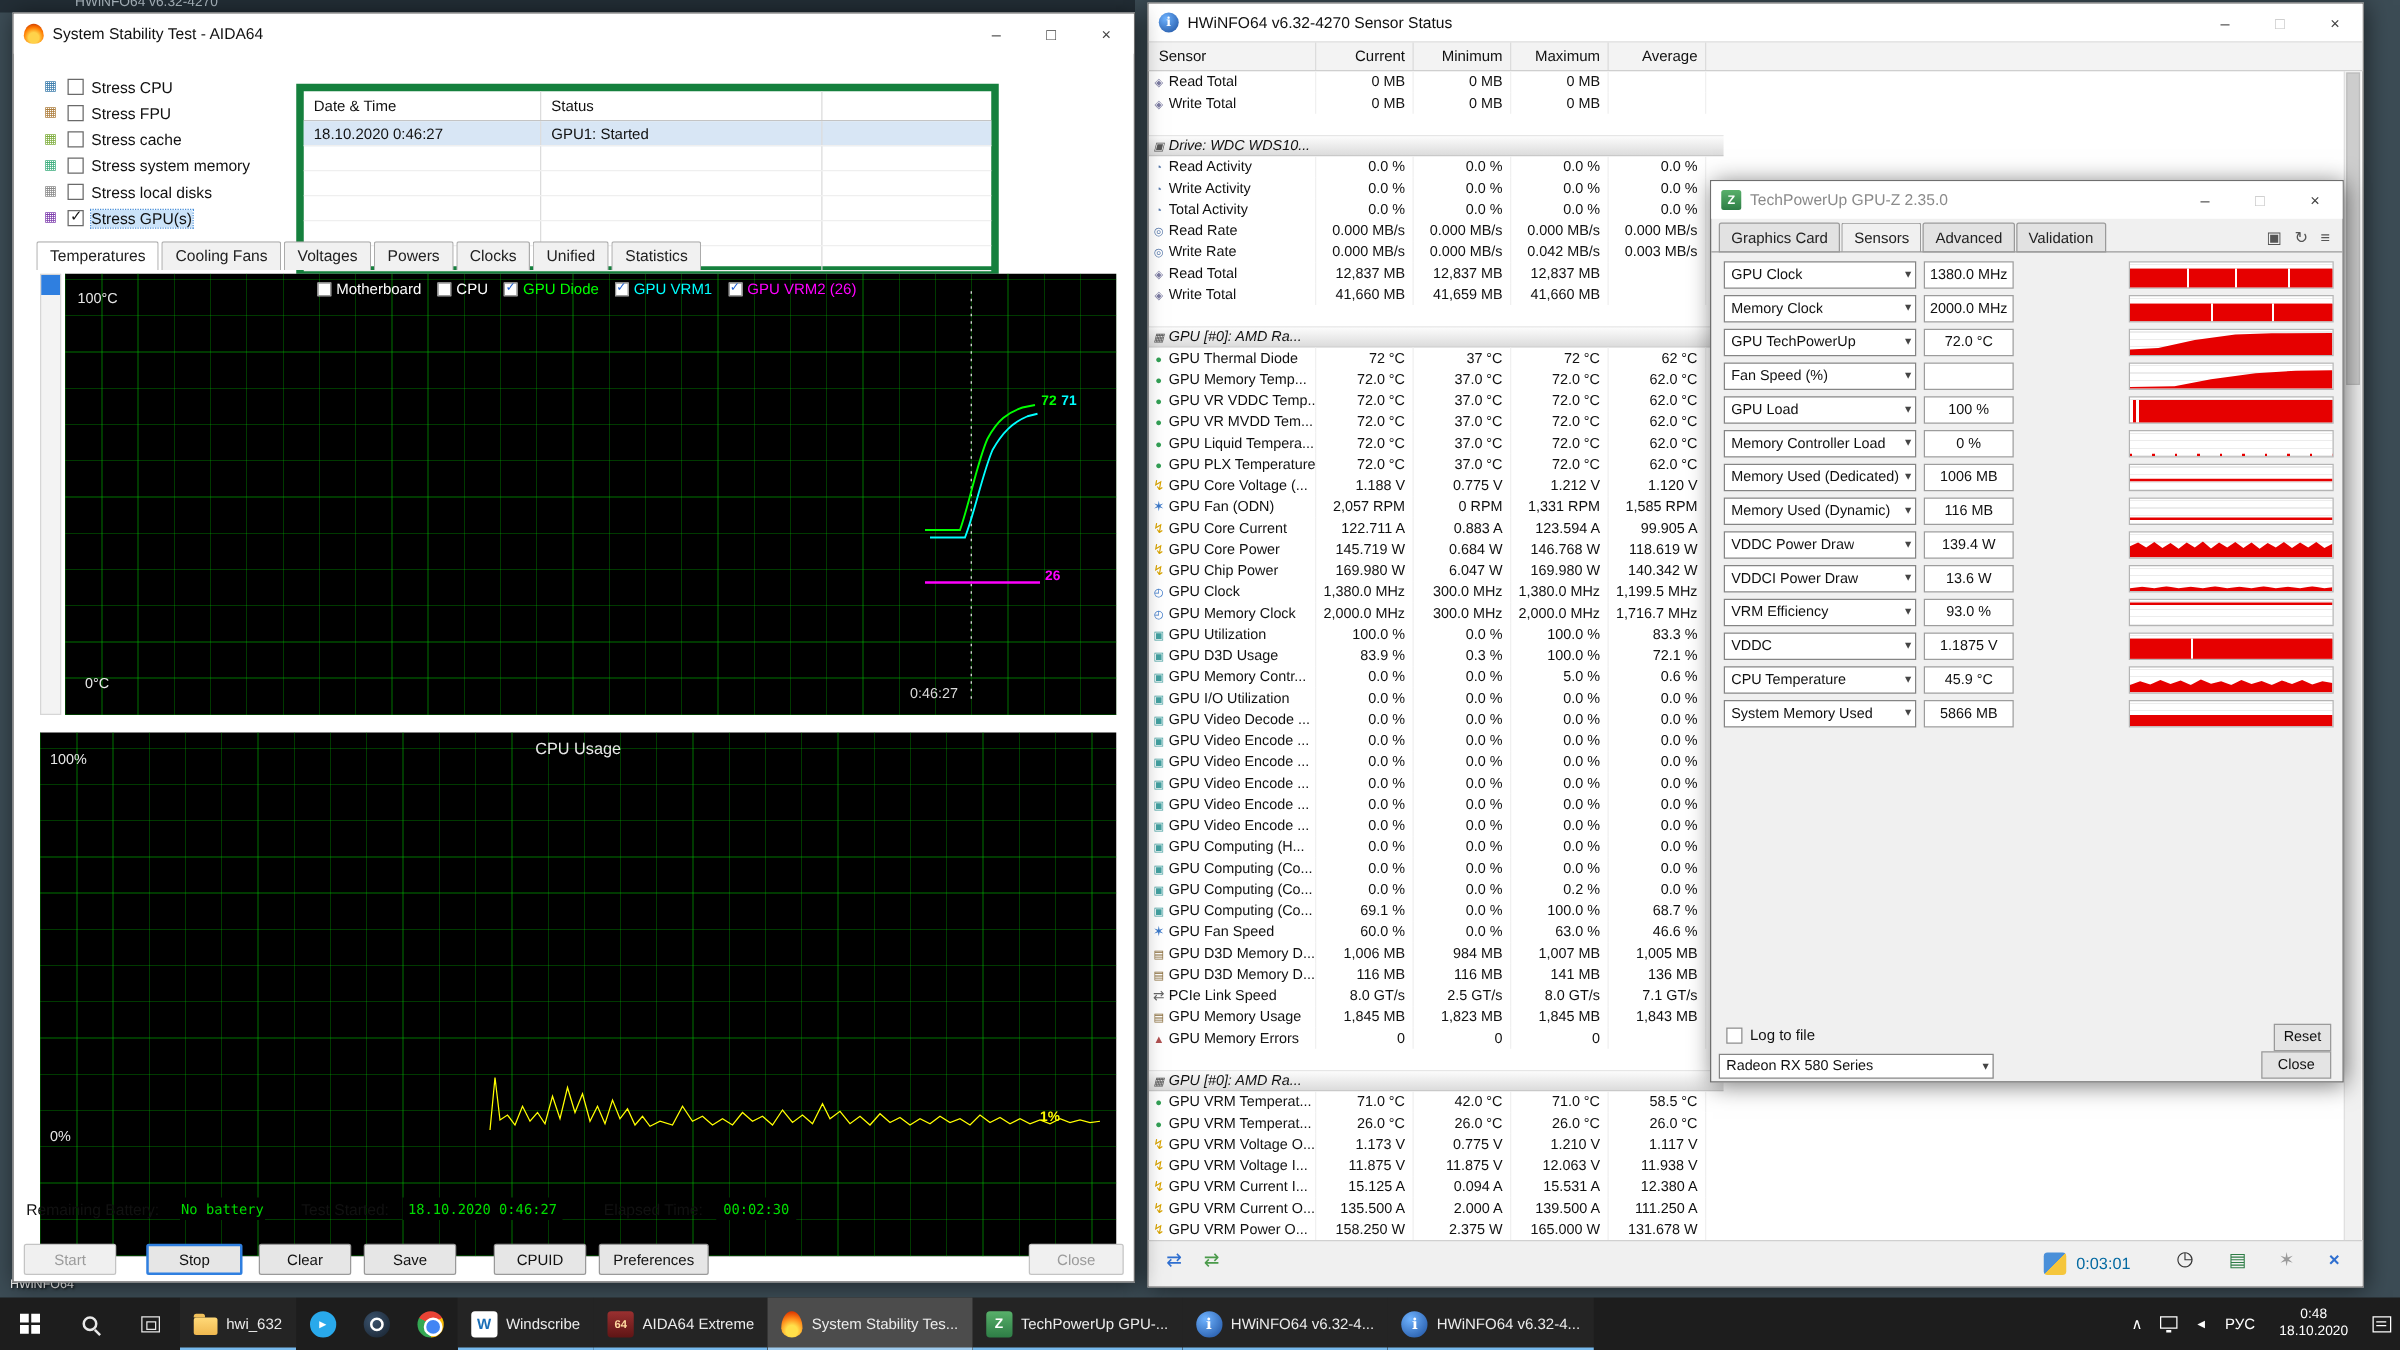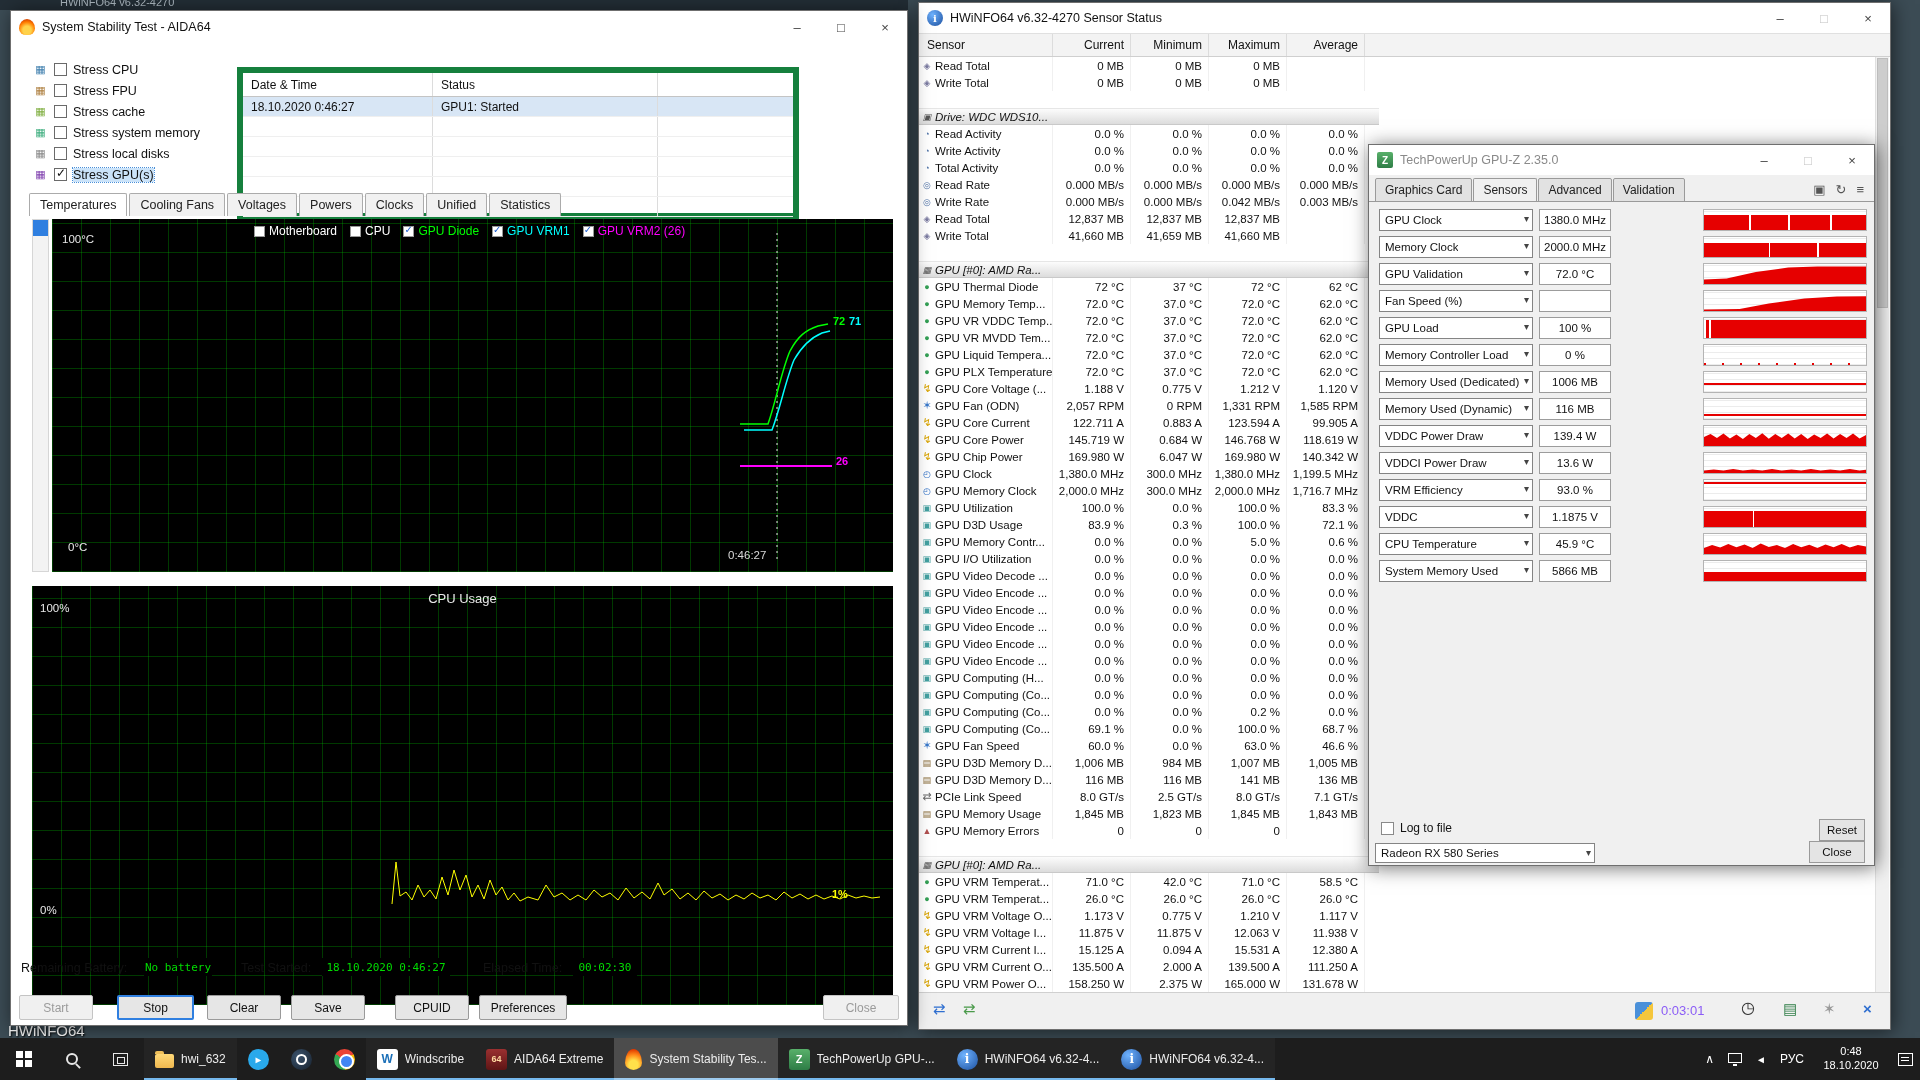--- a/index.html
+++ b/index.html
@@ -14,21 +14,21 @@
   .wc.disabled{color:#c3c3c3}
   .titleicon{width:16px;height:16px;flex:none;display:inline-flex;align-items:center;justify-content:center;font-size:10px;font-weight:bold;color:#fff;border-radius:2px}
   .ti-aida{background:radial-gradient(circle at 50% 70%,#ffd24a 0 30%,#ff7a00 60%,#c22c00 90%);border-radius:50% 50% 45% 45%/60% 60% 40% 40%}
   .ti-hwinfo{background:radial-gradient(circle at 35% 30%,#6fb3ff,#1c4f9e);border-radius:50%}
   .ti-hwinfo::before{content:"i";font-family:"DejaVu Serif",serif}
   .ti-gpuz{background:linear-gradient(#58b06a,#2e7d46)}
   .ti-gpuz::before{content:"Z"}
   
   .backstrip{position:absolute;left:0;top:0;width:908px;height:10px;background:#232e36;overflow:hidden}
   .backstrip span{position:absolute;left:60px;top:-4px;font-size:11px;color:#aebac2;white-space:nowrap}
-  .desklabel{position:absolute;left:8px;top:1022px;color:#fff;font-size:15px;text-shadow:1px 1px 2px #000}
+  .desklabel{position:absolute;left:8px;top:1022px;color:#fff;font-size:10px;text-shadow:1px 1px 2px #000}
   
   .aida{left:10px;top:10px;width:898px;height:1016px}
   .aida .titlebar{height:32px}
   .stress{position:absolute;left:20px;top:48px}
   .strow{display:flex;align-items:center;height:21px;gap:6px;font-size:12.5px;width:max-content;padding:0 2px}
   .dvic{width:15px;text-align:center;font-size:11px;line-height:1}
   .dv-cpu{color:#3f7fae}.dv-fpu{color:#ae7f3f}.dv-cache{color:#7fae3f}.dv-mem{color:#3fae7f}.dv-disk{color:#8a8a8a}.dv-gpu{color:#7f3fae}
   .dvic::before{content:"▦"}
   .cb{width:13px;height:13px;border:1px solid #6a6a6a;background:#fff;position:relative;flex:none}
   .ck{position:absolute;left:1px;top:-3px;font-size:12px;color:#111}
@@ -91,21 +91,21 @@
   .ic-err::before{content:"▲";color:#b05050}
   .ic-drive::before{content:"▣";color:#555}
   .ic-gpu::before{content:"▦";color:#555}
   .hw-scroll{position:absolute;top:54px;right:1px;width:14px;height:936px;background:#f1f1f1;border-left:1px solid #e0e0e0}
   .hw-thumb{margin:1px;height:250px;background:#cdcdcd;border:1px solid #bdbdbd}
   .hw-foot{position:absolute;left:0;bottom:0;width:100%;height:37px;background:#f0f0f0;border-top:1px solid #d0d0d0}
   .hf{position:absolute;top:8px;font-size:15px;line-height:1}
   .hf-sw1{left:14px;color:#2f6fd0}
   .hf-sw2{left:44px;color:#4a9a4a}
   .hf-gauge{left:716px;top:9px;width:18px;height:18px;background:linear-gradient(135deg,#4a90d9 50%,#f5c63c 50%);border-radius:3px}
-  .hf-time{left:742px;top:11px;font-size:13px;color:#8b5cf6}
+  .hf-time{left:742px;top:11px;font-size:13px;color:#0369a1}
   .hf-clock{left:822px;top:7px;color:#333;font-size:16px}
   .hf-page{left:864px;color:#2e7d46}
   .hf-ast{left:904px;color:#9a9a9a}
   .hf-x{left:944px;color:#2f6fd0;font-weight:bold}
   
   .gz{left:1368px;top:144px;width:507px;height:722px;background:#f0f0f0}
   .gz-tabs{position:absolute;left:6px;top:33px;display:flex;height:24px}
   .gztab{padding:3px 9px;font-size:12px;border:1px solid #9a9a9a;background:#e2e2e2;margin-right:1px;border-radius:2px 2px 0 0;display:flex;align-items:center;color:#222}
   .gztab.active{background:#f0f0f0;border-bottom-color:#f0f0f0}
   .gz-ticons{position:absolute;right:10px;top:37px;display:flex;gap:10px;color:#555;font-size:13px}
@@ -764,21 +764,21 @@
           <span class="gzchev"></span>
         </div>
         <div class="gzval">2000.0 MHz</div>
         <div class="spark">
           <div class="sfill sp-clock2"></div>
         </div>
       </div>
 
       <div class="gzrow">
         <div class="gzdrop">
-          <span class="gzname">GPU Validation</span>
+          <span class="gzname">GPU TechPowerUp</span>
           <span class="gzchev"></span>
         </div>
         <div class="gzval">72.0 °C</div>
         <div class="spark">
           <div class="sfill sp-temp"></div>
         </div>
       </div>
 
       <div class="gzrow">
         <div class="gzdrop">

